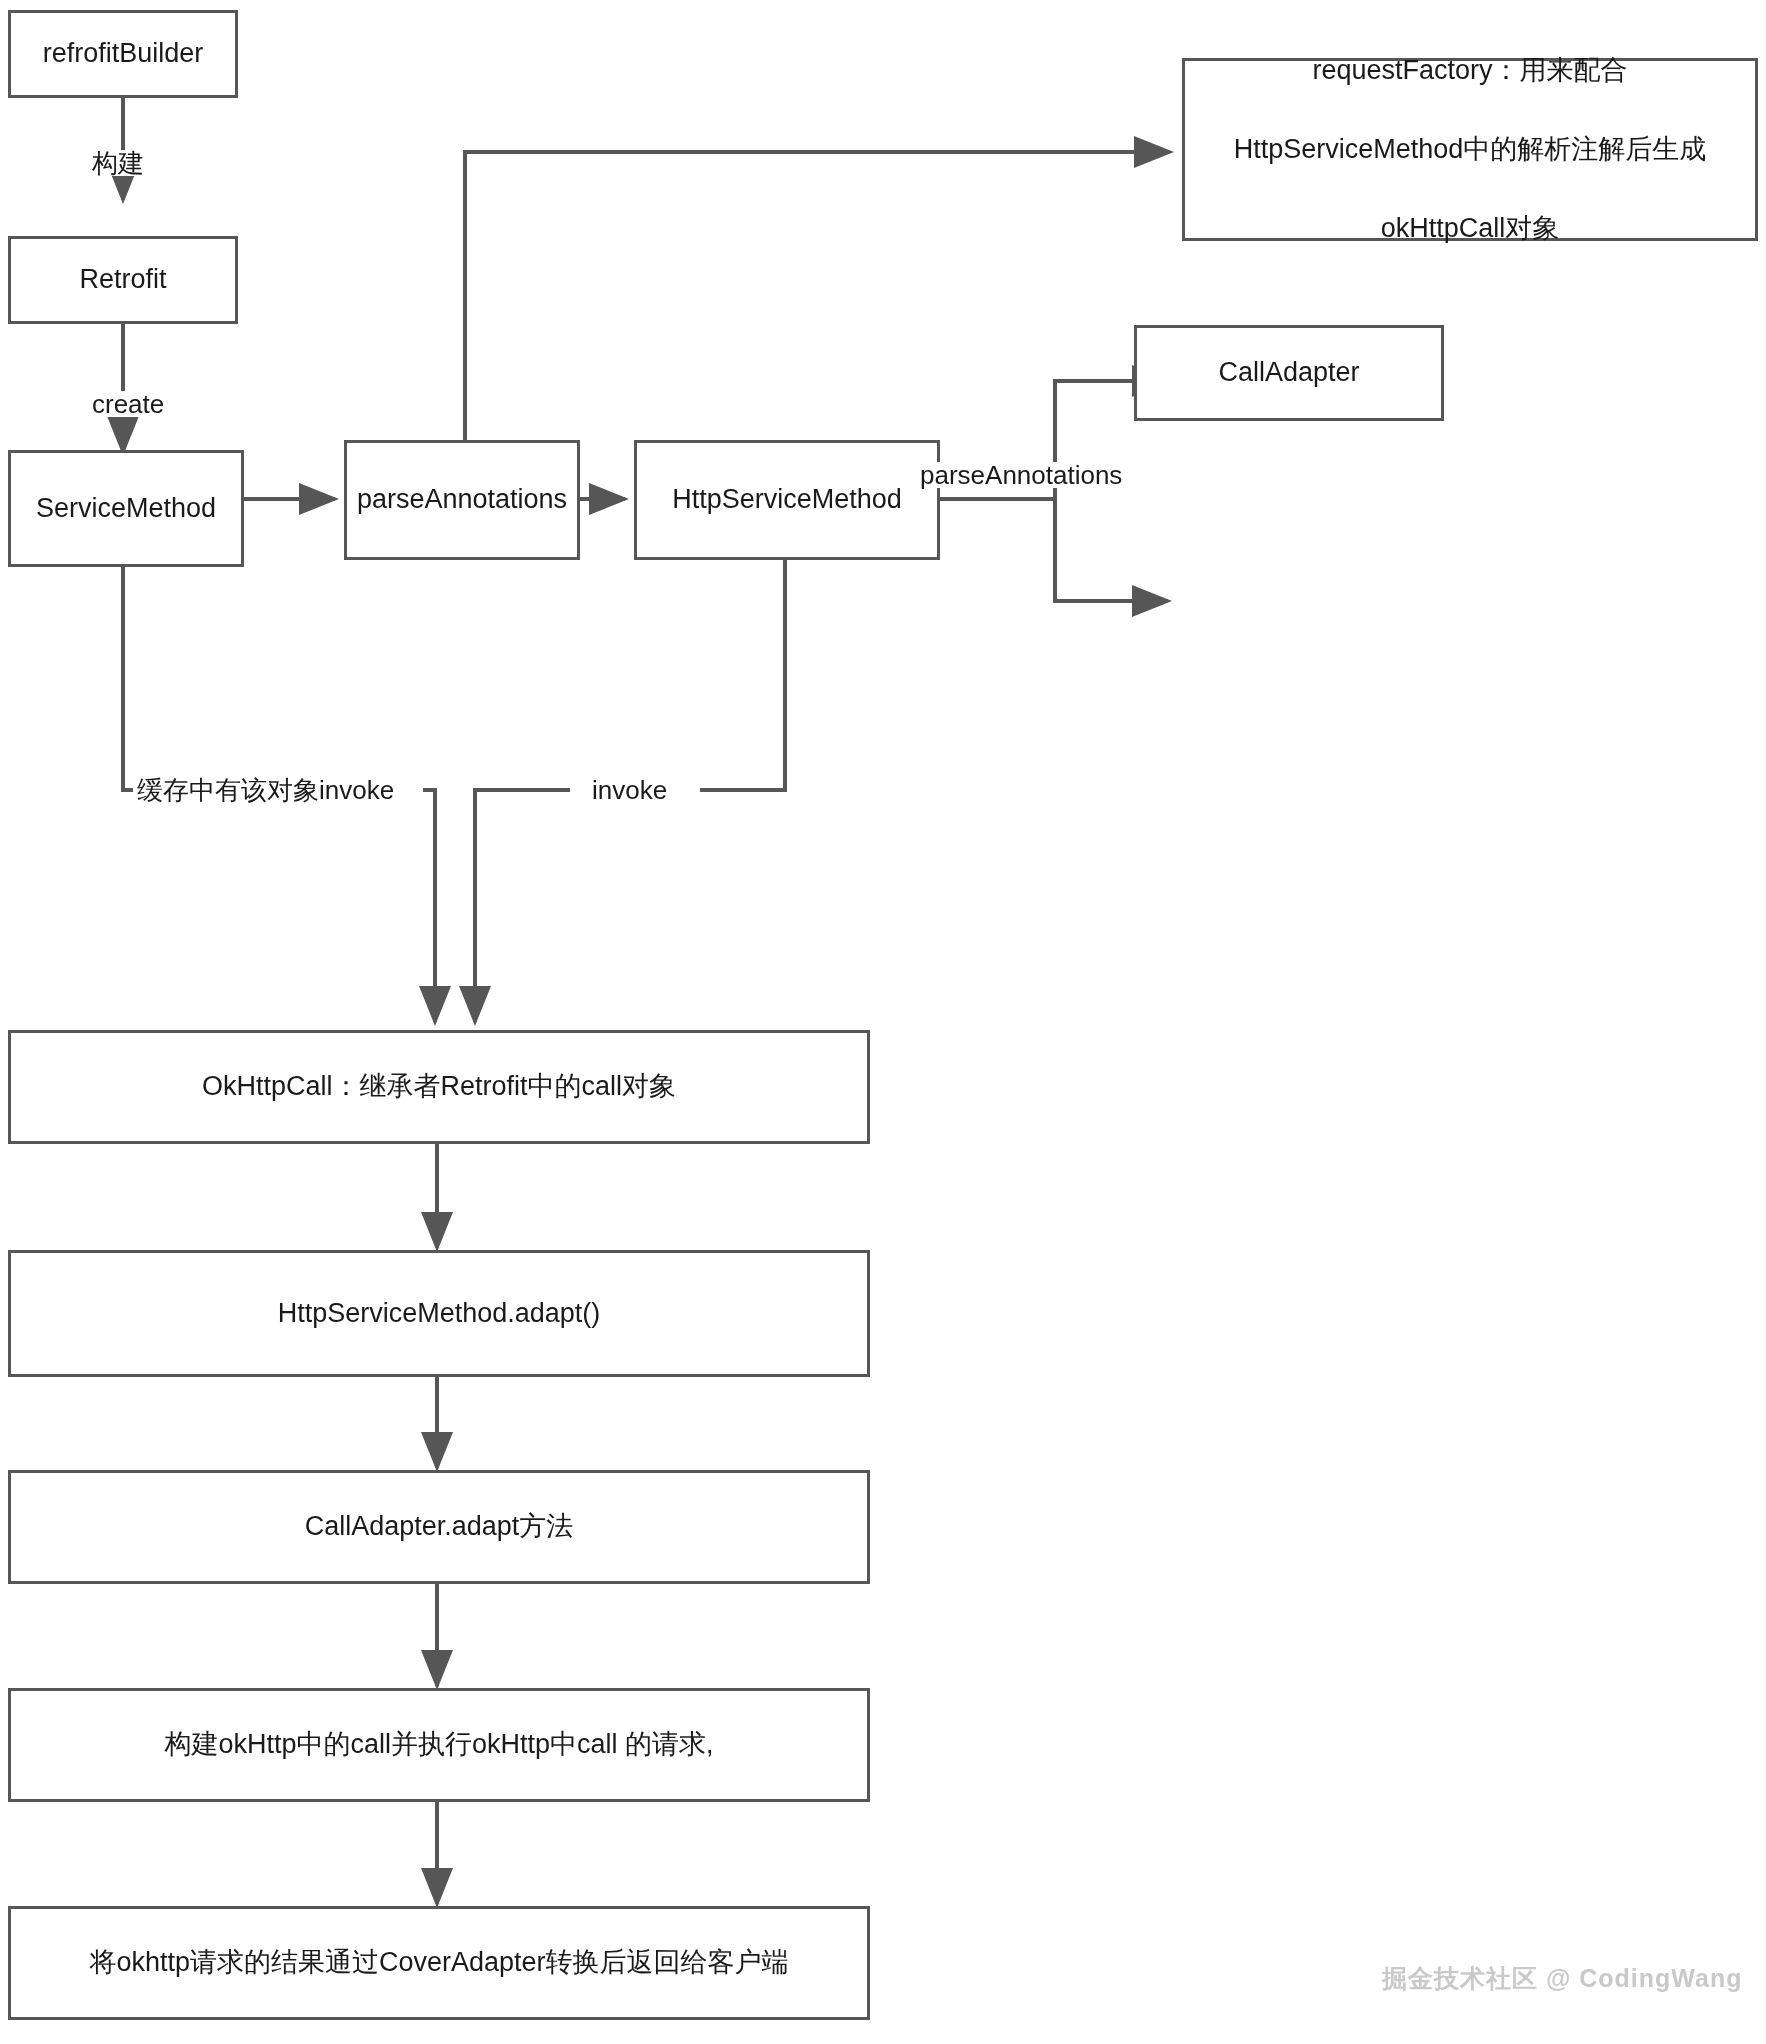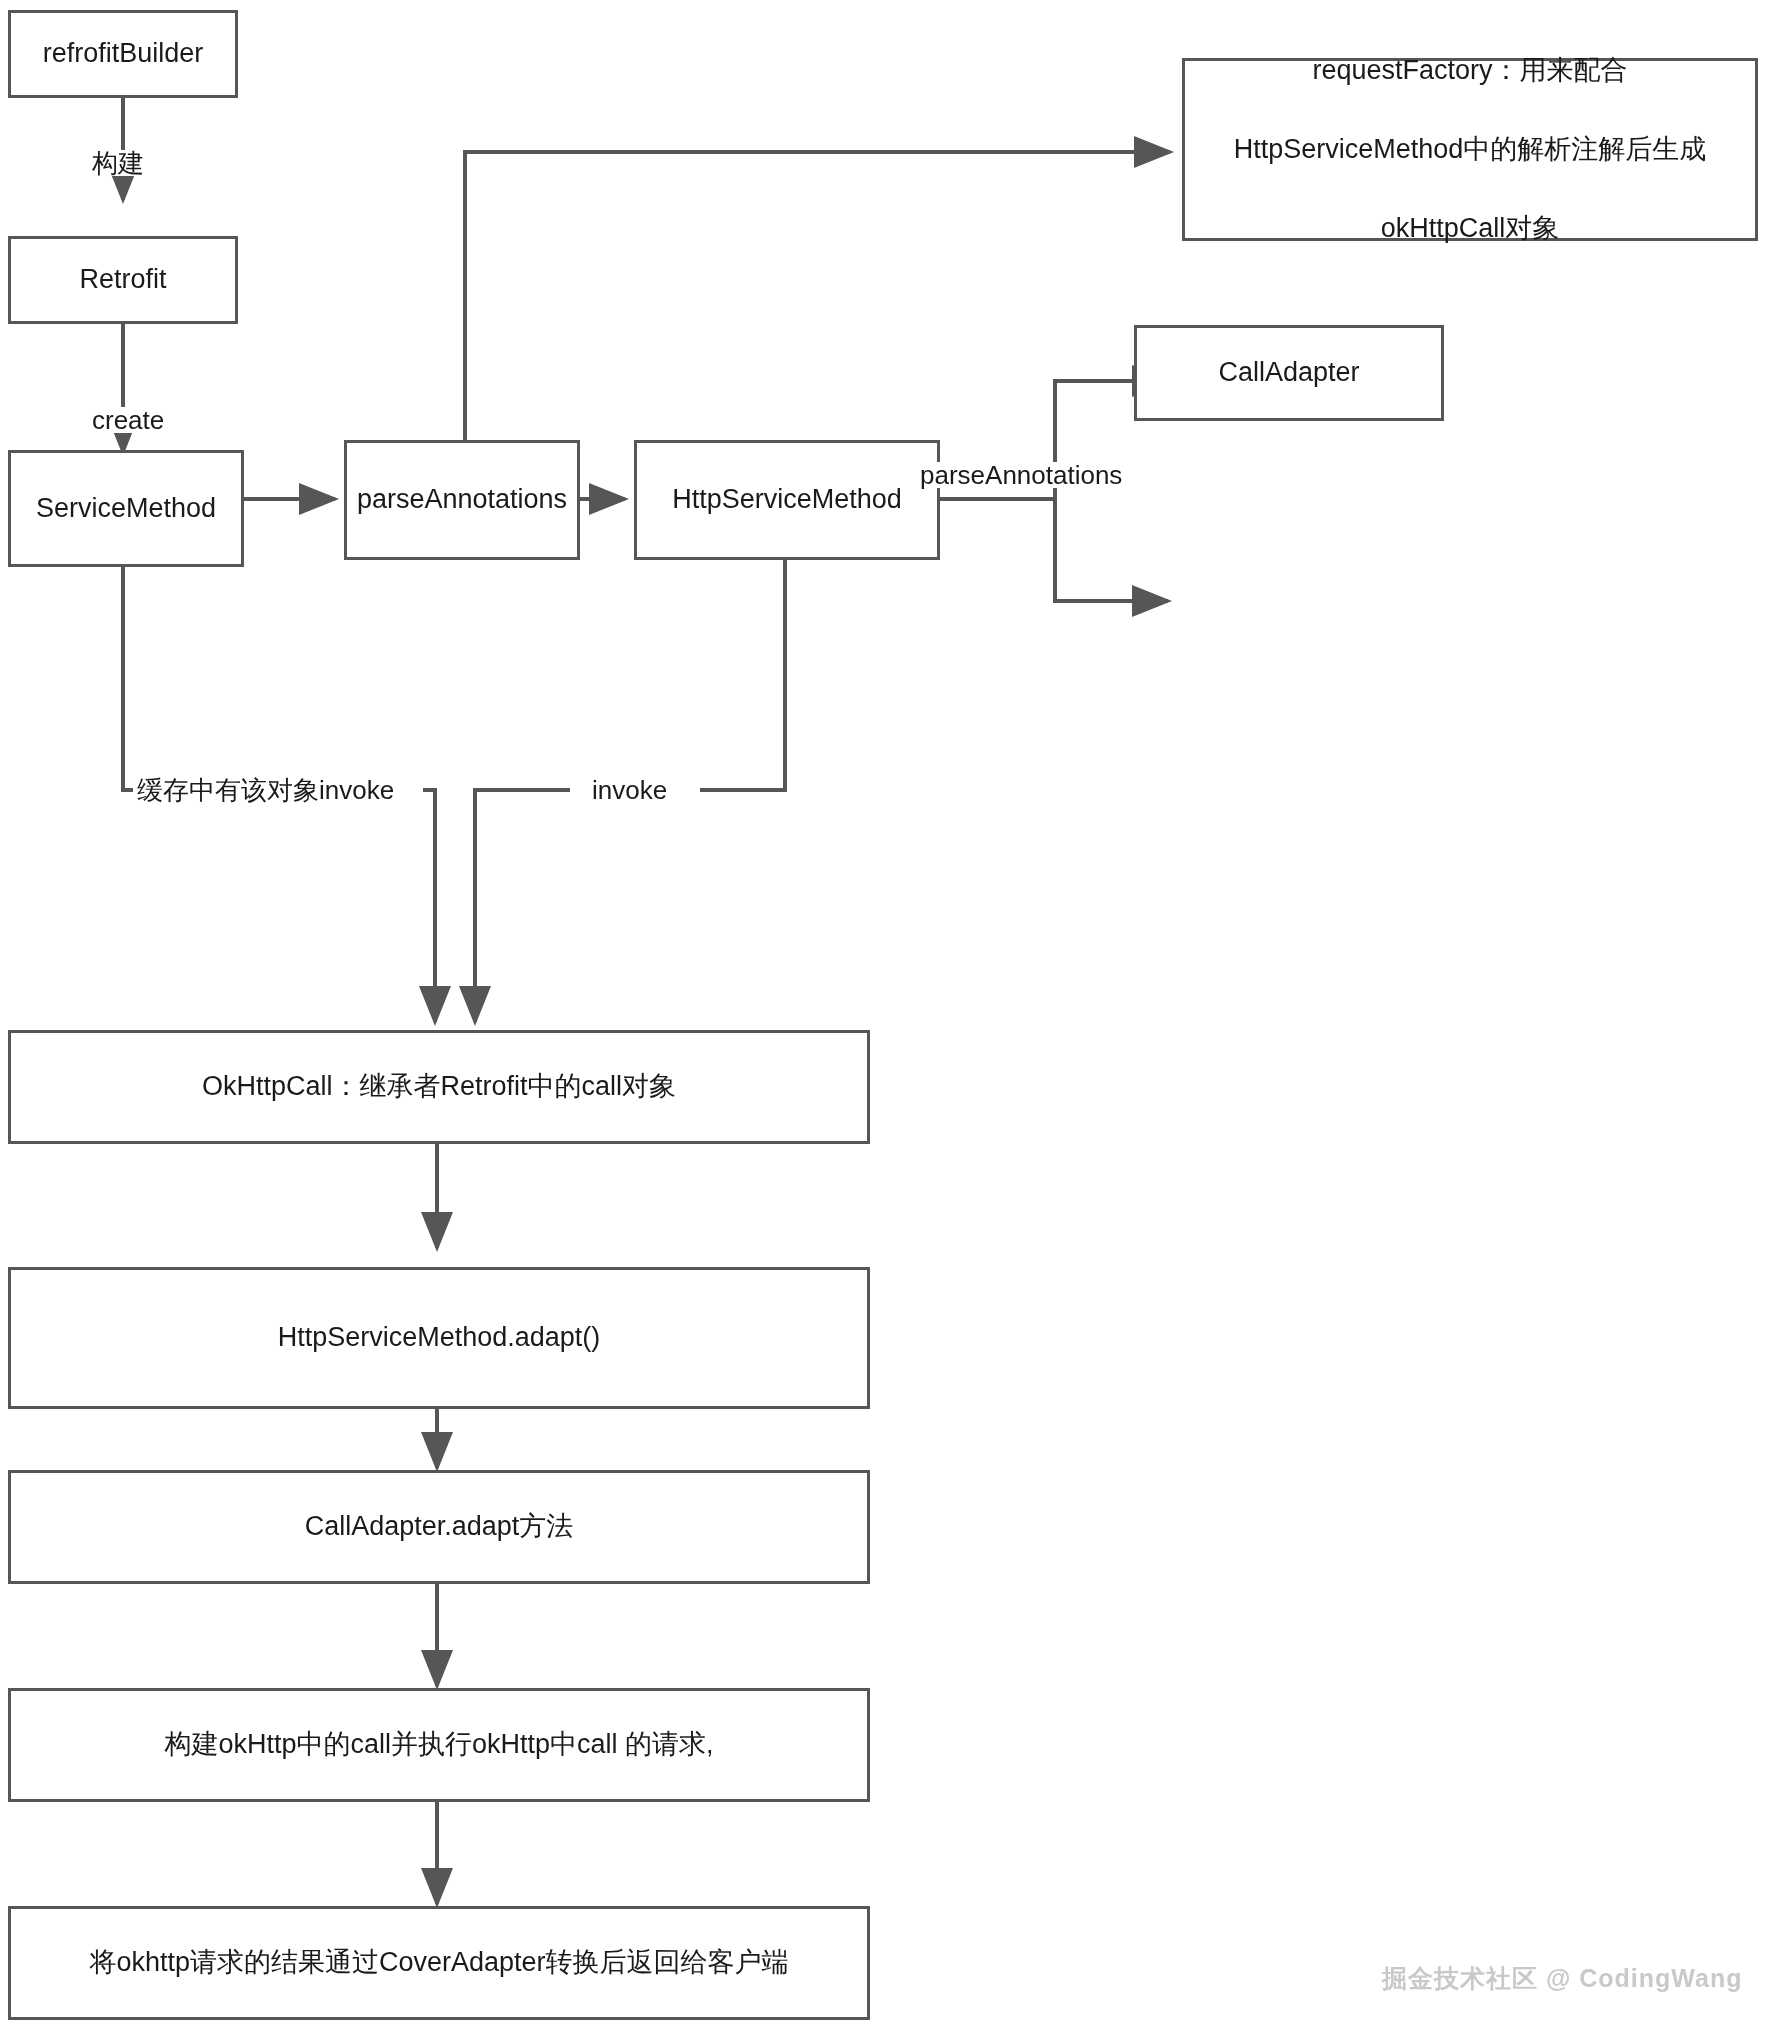--- a/index.html
+++ b/index.html
@@ -131,39 +131,39 @@
 
   <div class="node" style="left:1134px; top:325px; width:310px; height:96px;">
     <span>CallAdapter</span>
   </div>
 
 
   <div class="node" style="left:8px; top:1030px; width:862px; height:114px;">
     <span>OkHttpCall：继承者Retrofit中的call对象</span>
   </div>
 
-  <div class="node" style="left:8px; top:1250px; width:862px; height:142px;margin-top:17px;">
+  <div class="node" style="left:8px; top:1250px; width:862px; height:127px;">
     <span>HttpServiceMethod.adapt()</span>
   </div>
 
   <div class="node" style="left:8px; top:1470px; width:862px; height:114px;">
     <span>CallAdapter.adapt方法</span>
   </div>
 
   <div class="node" style="left:8px; top:1688px; width:862px; height:114px;">
     <span>构建okHttp中的call并执行okHttp中call 的请求,</span>
   </div>
 
   <div class="node" style="left:8px; top:1906px; width:862px; height:114px;">
     <span>将okhttp请求的结果通过CoverAdapter转换后返回给客户端</span>
   </div>
 
   <div class="edge-label" style="left:88px; top:150px;">构建</div>
 
-  <div class="edge-label" style="left:88px; top:407px;">create</div>
+  <div class="edge-label" style="left:88px; top:391px;">create</div>
 
   <div class="edge-label" style="left:916px; top:462px;">parseAnnotations</div>
 
   <div class="edge-label" style="left:133px; top:777px;">缓存中有该对象invoke</div>
 
   <div class="edge-label" style="left:588px; top:777px;">invoke</div>
 
   <div class="watermark" style="left:1382px; top:1962px;">掘金技术社区 @ CodingWang</div>
 
 </div>

